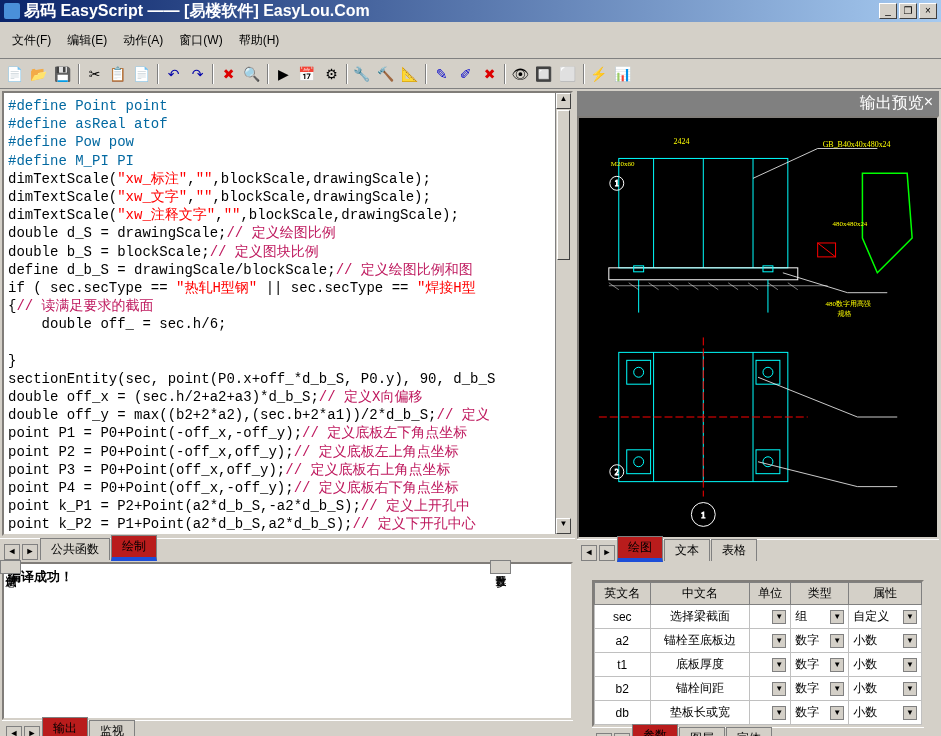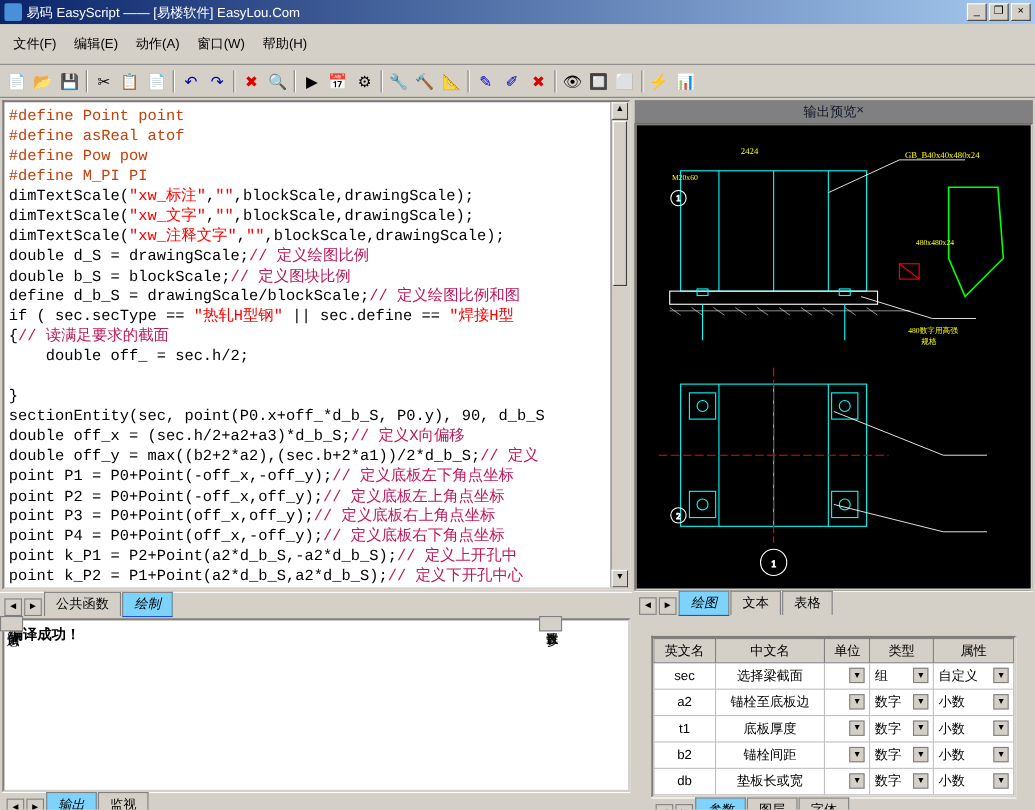--- a/index.html
+++ b/index.html
@@ -1,42 +1,42 @@
 <!DOCTYPE html>
 <html><head>
 <meta charset="utf-8">
 <style>
 * { box-sizing: border-box; margin: 0; padding: 0; }
 body { font-family: "SimSun", "MS Sans Serif", sans-serif; font-size: 12px; background: #d4d0c8; width: 941px; height: 736px; overflow: hidden; }
 .titlebar { background: linear-gradient(to right, #0a246a, #a6caf0); color: #fff; height: 22px; display: flex; align-items: center; padding: 0 4px; }
 .titlebar .icon { width: 16px; height: 16px; background: #4a90d9; border-radius: 2px; margin-right: 4px; }
-.titlebar .title { flex: 1; font-weight: normal; font-size: 12px; }
+.titlebar .title { flex: 1; font-weight: bold; font-size: 16px; }
 .titlebar .wbtns { display: flex; gap: 2px; }
 .titlebar .wbtn { width: 18px; height: 16px; background: #d4d0c8; border: 1px solid #fff; border-right-color: #404040; border-bottom-color: #404040; font-family: "Marlett", sans-serif; font-size: 10px; text-align: center; line-height: 14px; color: #000; cursor: pointer; }
 .menubar { background: #d4d0c8; height: 22px; display: flex; align-items: center; padding: 18px 4px; border-bottom: 1px solid #808080; }
 .menubar .mitem { padding: 2px 8px; cursor: pointer; }
 .toolbar { background: #d4d0c8; height: 30px; display: flex; align-items: center; padding: 2px 4px; border-bottom: 1px solid #808080; gap: 1px; }
 .tbtn { width: 23px; height: 22px; border: 1px solid transparent; display: flex; align-items: center; justify-content: center; cursor: pointer; font-size: 14px; }
 .tsep { width: 2px; height: 20px; border-left: 1px solid #808080; border-right: 1px solid #fff; margin: 0 2px; }
 .workspace { display: flex; height: 655px; }
 .leftcol { width: 575px; display: flex; flex-direction: column; }
 .rightcol { flex: 1; display: flex; flex-direction: column; }
 .codepane { flex: 1; background: #fff; border: 2px inset #d4d0c8; overflow: hidden; position: relative; margin: 2px; }
 .codetext { font-family: "Courier New", monospace; font-size: 14px; padding: 4px; white-space: pre; line-height: 1.3; }
-.c-macro { color: #c2410c; }
+.c-macro { color: #0369a1; }
 .c-str { color: #ff0000; }
 .c-cmt { color: #be185d; }
 .tabstrip { height: 22px; background: #d4d0c8; display: flex; align-items: flex-end; padding: 0 4px; border-top: 1px solid #fff; }
 .tab { padding: 2px 10px; background: #d4d0c8; border: 1px solid #808080; border-bottom: none; margin-right: 1px; cursor: pointer; font-size: 12px; position: relative; }
-.tab.active { background: #7dd3fc; border-bottom: 1px solid #1d4ed8; margin-bottom: -1px; z-index: 1; font-style: italic; }
+.tab.active { background: #b91c1c; border-bottom: 4px solid #1d4ed8; margin-bottom: -1px; z-index: 1; }
 .tabnav { width: 16px; height: 16px; background: #d4d0c8; border: 1px solid #808080; text-align: center; line-height: 12px; cursor: pointer; font-size: 9px; margin-right: 2px; }
 .outputpane { height: 180px; display: flex; flex-direction: column; margin: 2px; }
 .outputtext { flex: 1; background: #fff; border: 2px inset #d4d0c8; padding: 4px; font-family: "SimSun"; font-size: 13px; font-weight: bold; color: #000; }
 .previewpane { height: 470px; margin: 2px; display: flex; flex-direction: column; }
-.previewtitle { background: #808080; color: #0f172a; font-size: 12px; padding: 2px 6px; display: flex; justify-content: center; }
+.previewtitle { background: #808080; color: #ffffff; font-size: 16px; padding: 2px 6px; display: flex; justify-content: flex-end; }
 .preview { flex: 1; background: #000; border: 2px inset #d4d0c8; position: relative; overflow: hidden; }
 .parampane { flex: 1; margin: 17px; display: flex; flex-direction: column; }
 .paramtable { flex: 1; background: #fff; border: 2px inset #d4d0c8; overflow: hidden; }
 .paramtable table { width: 100%; border-collapse: collapse; font-size: 12px; }
 .paramtable th { background: #d4d0c8; border: 1px solid #808080; padding: 2px 4px; font-weight: normal; }
 .paramtable td { border: 1px solid #c0c0c0; padding: 3px 4px; text-align: center; background: #fff; }
 .paramtable .dd { display: flex; justify-content: space-between; align-items: center; }
 .paramtable .ddarr { width: 14px; height: 14px; background: #d4d0c8; border: 1px solid #808080; font-size: 8px; text-align: center; line-height: 12px; }
 .vtab { position: absolute; left: 0; writing-mode: vertical-lr; background: #d4d0c8; border: 1px solid #808080; padding: 6px 2px; font-size: 11px; cursor: pointer; }
 .scrollbar-v { position: absolute; right: 0; top: 0; bottom: 0; width: 16px; background: #d4d0c8; border-left: 1px solid #808080; }
@@ -106,23 +106,23 @@
       <div class="codetext"><span class="c-macro">#define Point point</span>
 <span class="c-macro">#define asReal atof</span>
 <span class="c-macro">#define Pow pow</span>
 <span class="c-macro">#define M_PI PI</span>
 <span>dimTextScale(</span><span class="c-str">"xw_标注"</span><span>,</span><span class="c-str">""</span><span>,blockScale,drawingScale);</span>
 <span>dimTextScale(</span><span class="c-str">"xw_文字"</span><span>,</span><span class="c-str">""</span><span>,blockScale,drawingScale);</span>
 <span>dimTextScale(</span><span class="c-str">"xw_注释文字"</span><span>,</span><span class="c-str">""</span><span>,blockScale,drawingScale);</span>
 <span>double d_S = drawingScale;</span><span class="c-cmt">// 定义绘图比例</span>
 <span>double b_S = blockScale;</span><span class="c-cmt">// 定义图块比例</span>
 <span>define d_b_S = drawingScale/blockScale;</span><span class="c-cmt">// 定义绘图比例和图</span>
-<span>if ( sec.secType == </span><span class="c-str">"热轧H型钢"</span><span> || sec.define == </span><span class="c-str">"焊接H型</span>
+<span>if ( sec.secType == </span><span class="c-str">"热轧H型钢"</span><span> || sec.secType == </span><span class="c-str">"焊接H型</span>
 <span>{</span><span class="c-cmt">// 读满足要求的截面</span>
-<span>    double off_ = sec.h/2;</span>
+<span>    double off_ = sec.h/6;</span>
 <span></span>
 <span>}</span>
 <span>sectionEntity(sec, point(P0.x+off_*d_b_S, P0.y), 90, d_b_S</span>
 <span>double off_x = (sec.h/2+a2+a3)*d_b_S;</span><span class="c-cmt">// 定义X向偏移</span>
 <span>double off_y = max((b2+2*a2),(sec.b+2*a1))/2*d_b_S;</span><span class="c-cmt">// 定义</span>
 <span>point P1 = P0+Point(-off_x,-off_y);</span><span class="c-cmt">// 定义底板左下角点坐标</span>
 <span>point P2 = P0+Point(-off_x,off_y);</span><span class="c-cmt">// 定义底板左上角点坐标</span>
 <span>point P3 = P0+Point(off_x,off_y);</span><span class="c-cmt">// 定义底板右上角点坐标</span>
 <span>point P4 = P0+Point(off_x,-off_y);</span><span class="c-cmt">// 定义底板右下角点坐标</span>
 <span>point k_P1 = P2+Point(a2*d_b_S,-a2*d_b_S);</span><span class="c-cmt">// 定义上开孔中</span>

